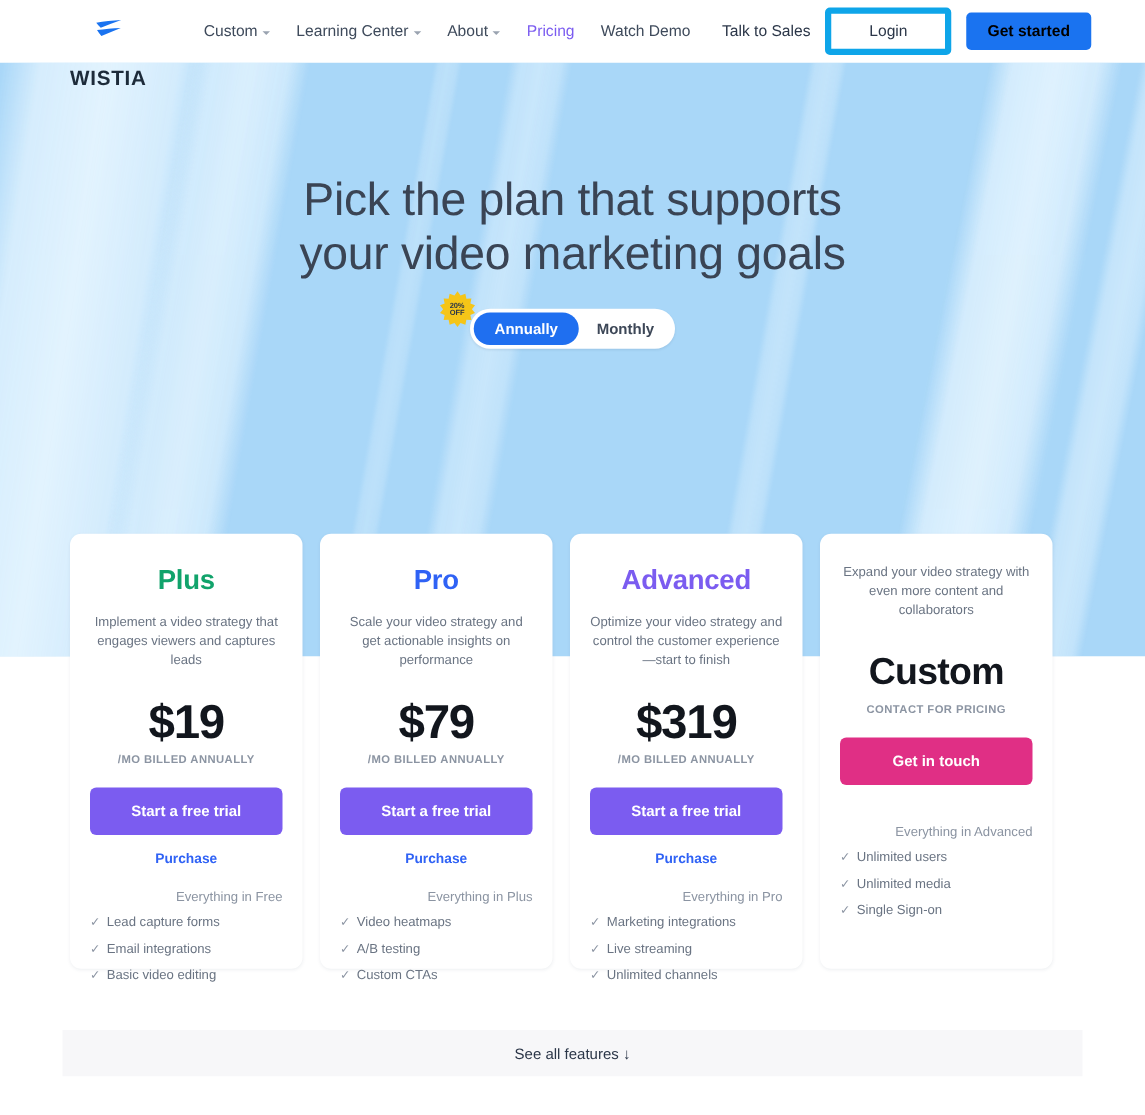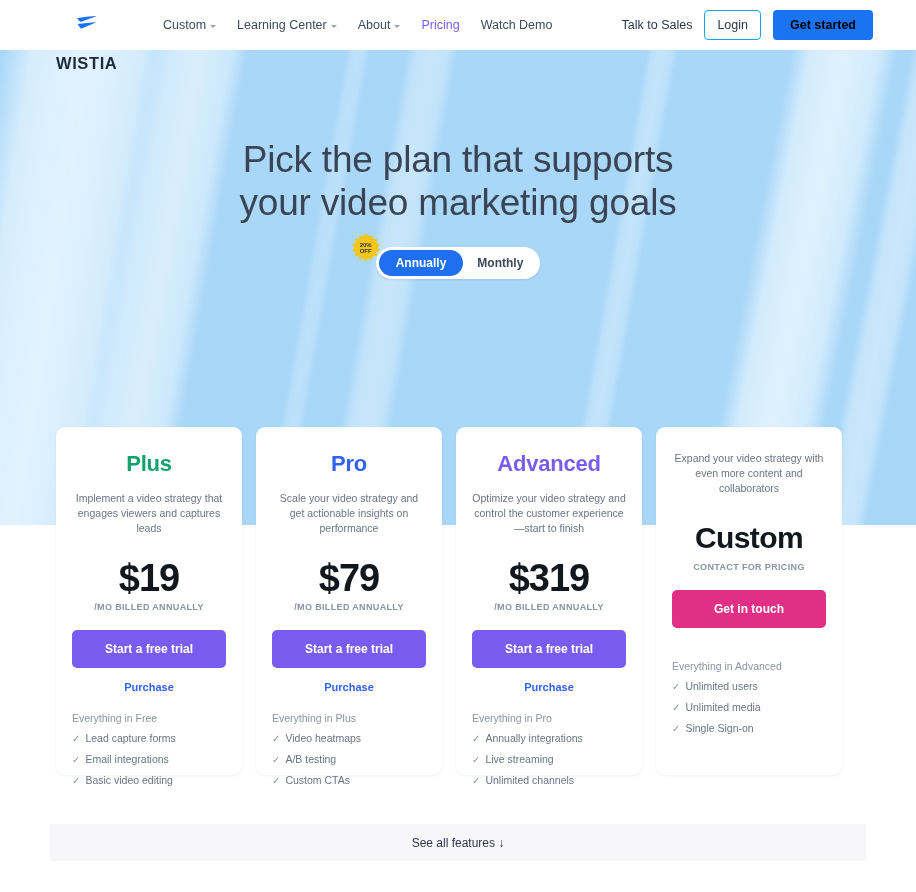--- a/index.html
+++ b/index.html
@@ -74,22 +74,22 @@
     border-top: 3.4px solid #9aa3b0;
     margin-top: 2px;
   }
   .nav-right {
     position: absolute; right: 43px; top: 0; height: 50px;
     display: flex; align-items: center; gap: 12px;
   }
   .talk-sales { font-size: 12.5px; color: #2b3648; cursor: pointer; white-space: nowrap; }
   .btn-login {
     font-size: 12.5px; color: #2b3648; background: #fff;
-    border: 1px solid #0ea5e9; border-radius: 4px;
-    padding: 7px 12px; cursor: pointer; white-space: nowrap;
+    border: 5px solid #0ea5e9; border-radius: 4px;
+    padding: 7px 30px; cursor: pointer; white-space: nowrap;
   }
   .btn-getstarted {
     font-size: 12.5px; font-weight: 700; color: #000000;
     background: #1a73f0; border: none; border-radius: 4px;
     padding: 8px 17px; cursor: pointer; white-space: nowrap;
   }
 
   
   .hero-title {
     position: absolute; left: 0; top: 138px; width: 916px;
@@ -166,21 +166,21 @@
     background: #7b5cf0; border: none; border-radius: 5px;
     padding: 12px 0; margin-top: 18px; cursor: pointer;
   }
   .cta.pink { background: #e02f85; }
   .purchase-link {
     font-size: 11px; font-weight: 700; color: #2f62f5;
     margin-top: 13px; cursor: pointer; text-decoration: none;
     display: block;
   }
   .features {
-    margin-top: 19px; text-align: left; list-style: none;
+    margin-top: 19px; text-align: right; list-style: none;
   }
   .features .everything {
     font-size: 10.5px; color: #8b94a2; margin-bottom: 8px;
   }
   .features li {
     font-size: 10.5px; color: #6a7483;
     display: flex; align-items: flex-start; gap: 5px;
     margin-bottom: 8px;
   }
   .chk { color: #8b94a2; font-size: 10px; line-height: 13px; }
@@ -325,21 +325,21 @@
       <div class="plan-name" style="color:#7b5cf0">Advanced</div>
       <div class="plan-desc">Optimize your video strategy and control the customer experience—start to finish</div>
       <div class="plan-price">$319</div>
       <div class="plan-term">/MO BILLED ANNUALLY</div>
       <button class="cta">Start a free trial</button>
       <a class="purchase-link">Purchase</a>
       <ul class="features">
         <li class="everything" style="display:block">Everything in Pro</li>
         <li>
             <span class="chk">✓</span>
-            <span>Annually integrations</span>
+            <span>Marketing integrations</span>
           </li>
         <li>
             <span class="chk">✓</span>
             <span>Live streaming</span>
           </li>
         <li>
             <span class="chk">✓</span>
             <span>Unlimited channels</span>
           </li>
       </ul>

